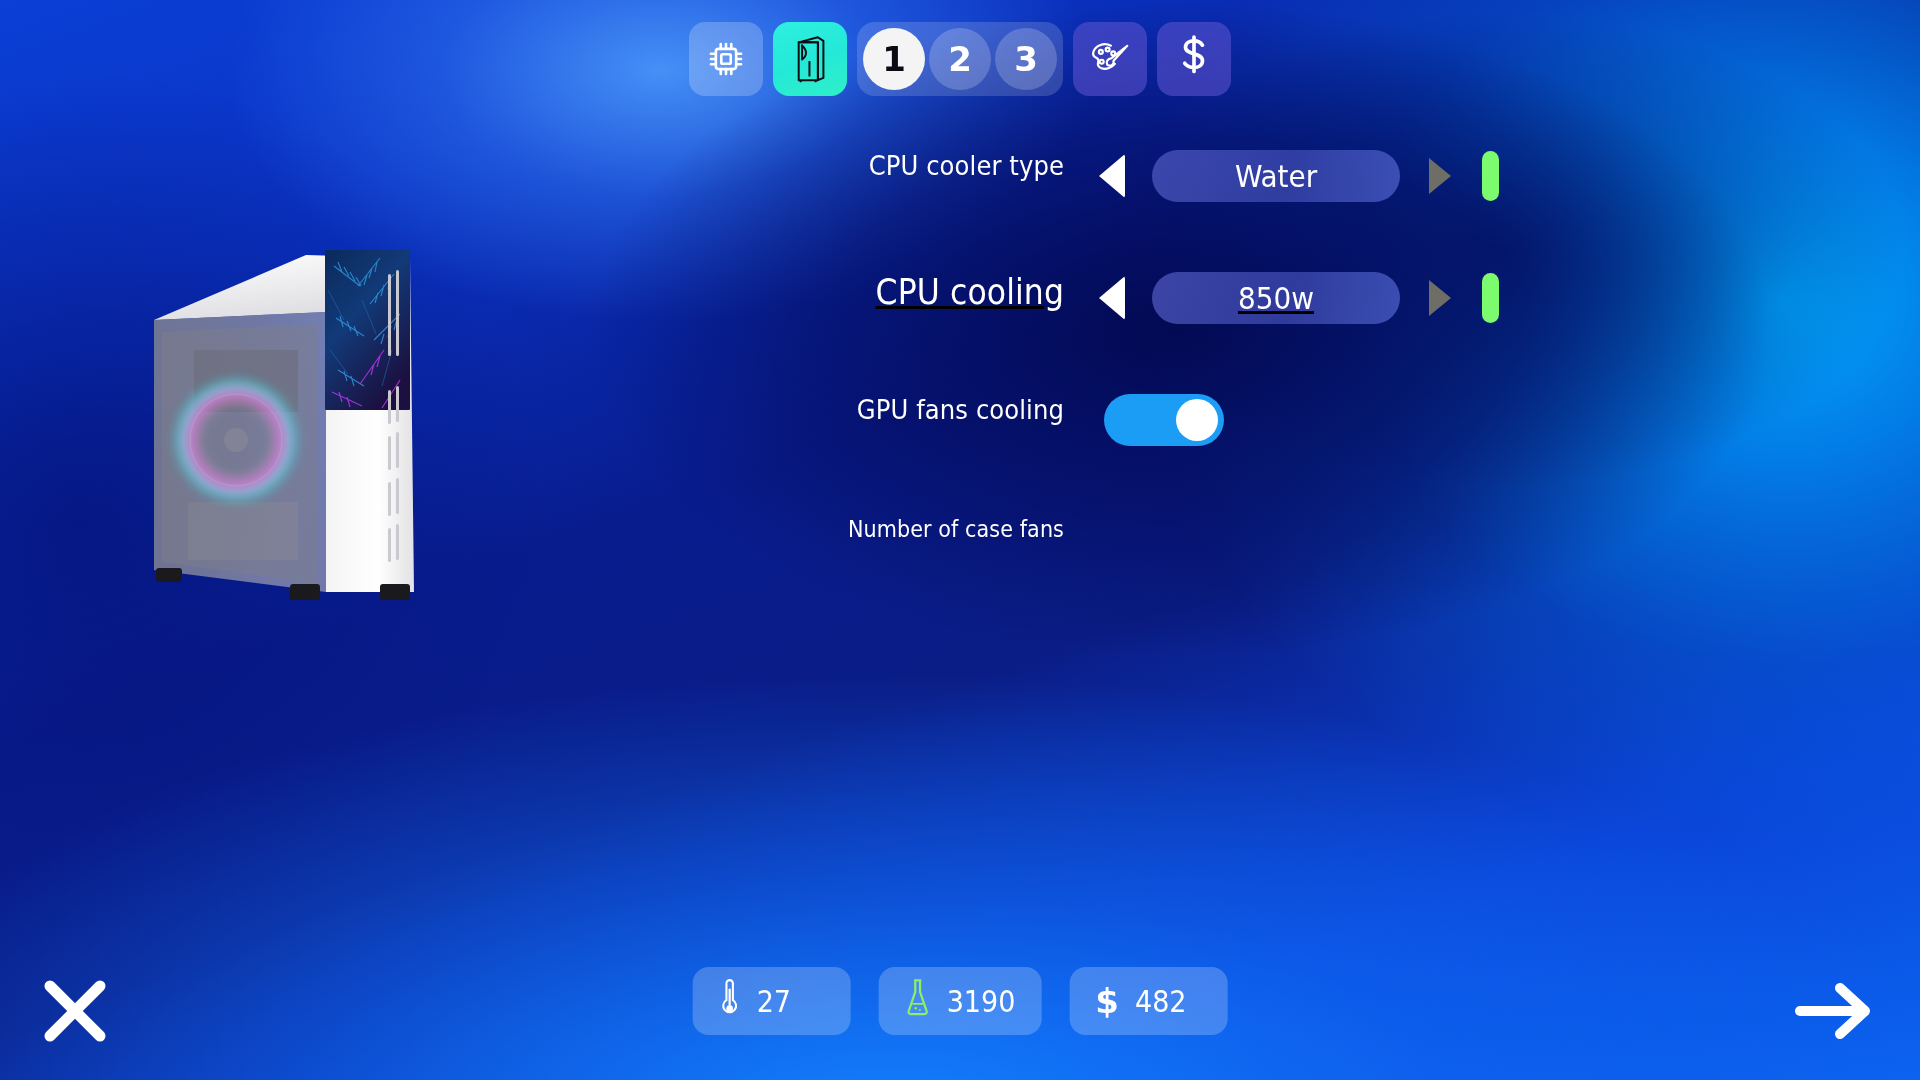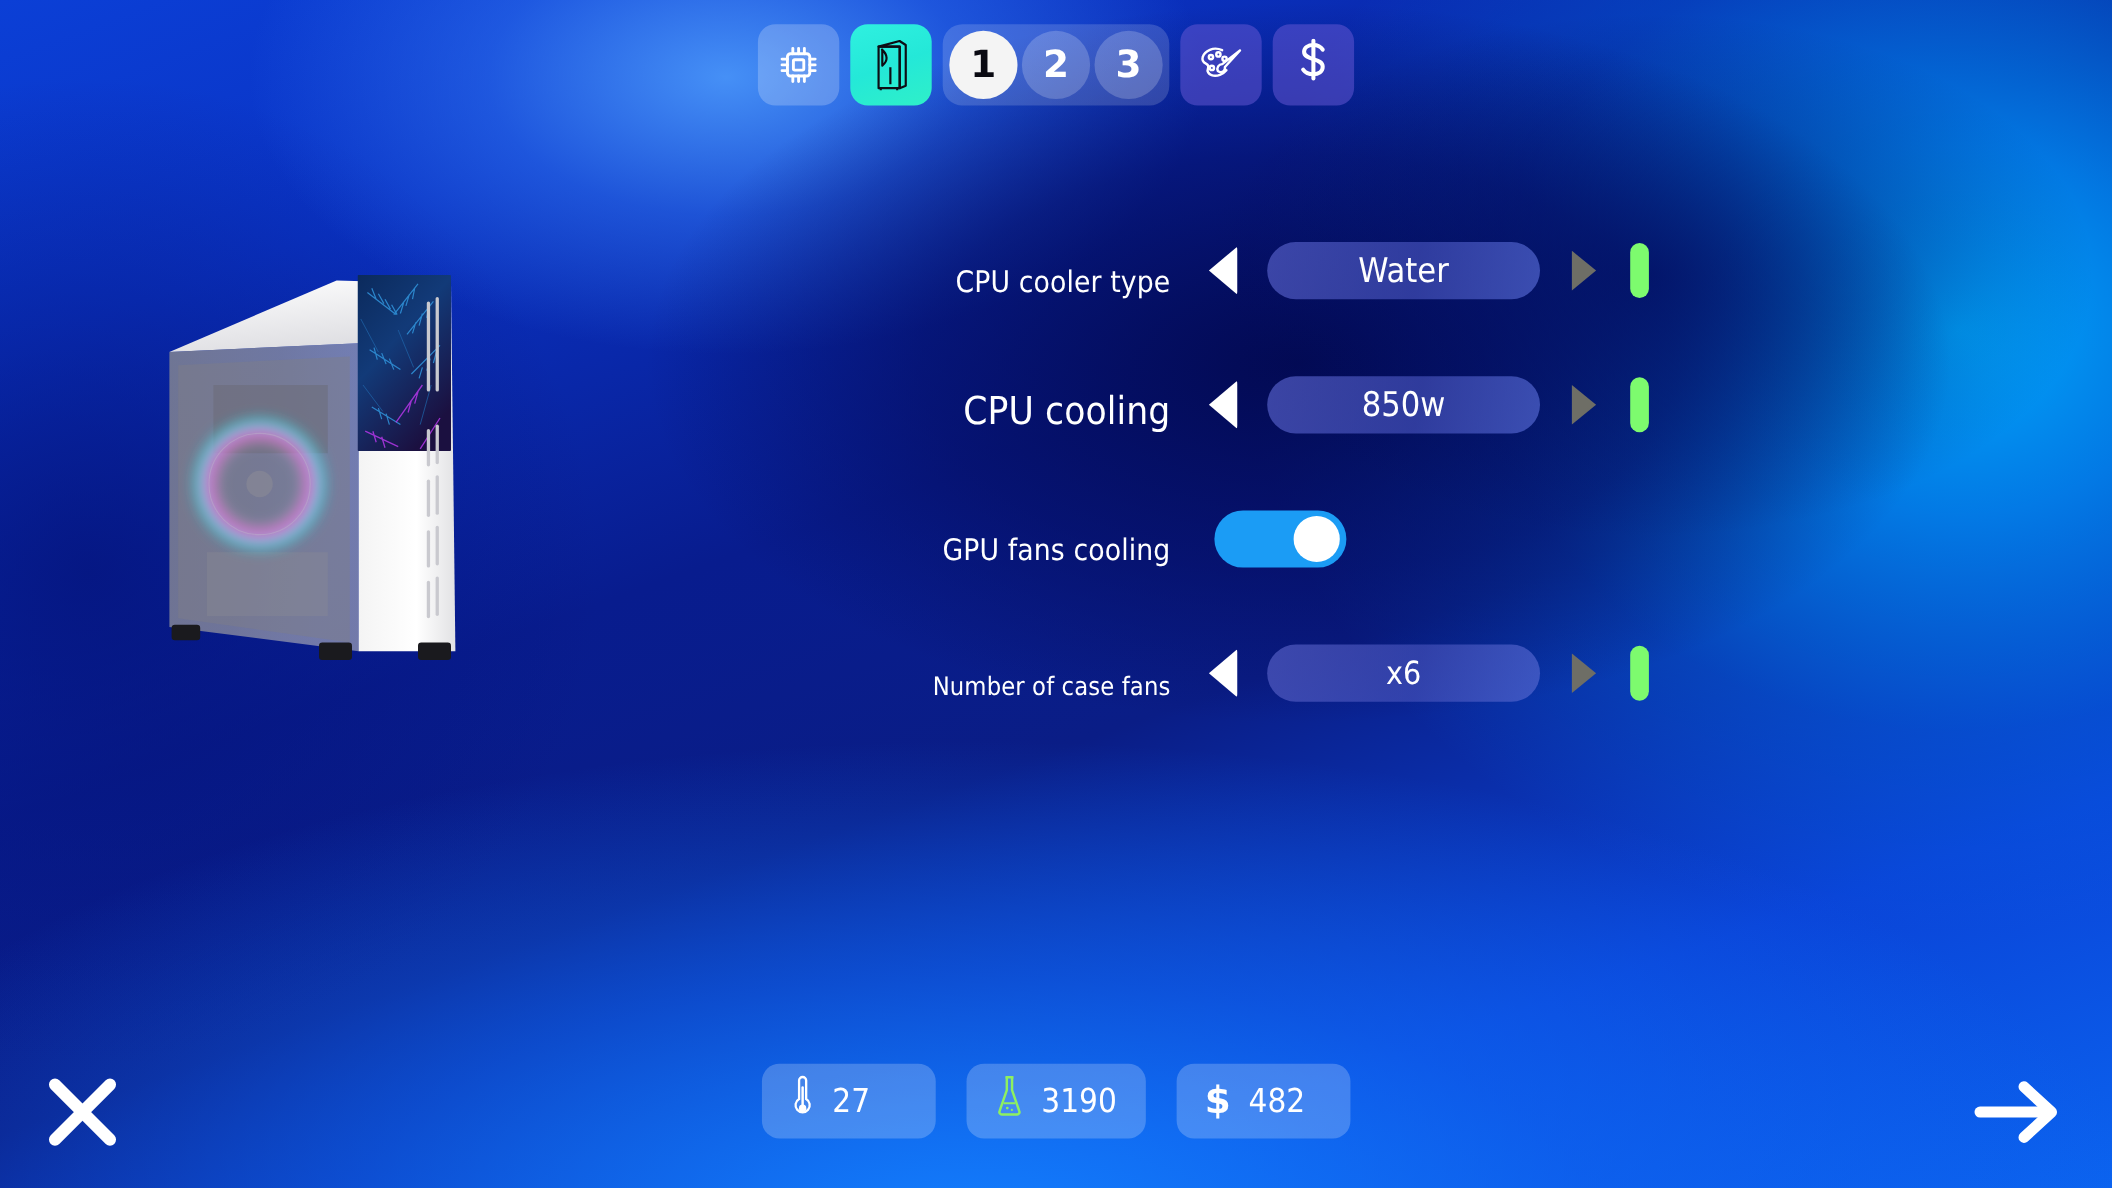--- a/index.html
+++ b/index.html
@@ -69,23 +69,23 @@
 
   
   #case-art{
     position:absolute; left:148px; top:240px; width:300px; height:400px; z-index:3;
   }
 
   
   #settings{
     position:absolute; left:700px; top:150px; width:1130px; z-index:4;
   }
-  .row{ display:flex; align-items:flex-end; height:auto; margin-bottom:0; }
+  .row{ display:flex; align-items:flex-start; height:auto; margin-bottom:0; }
   .row.r1{ height:122px; }
-  .row.r2{ height:122px; }
+  .row.r2{ height:122px;text-decoration:underline; }
   .row.r3{ height:122px; }
   .row.r4{ height:122px; }
   .row.r5{ height:100px; }
 
   .rlabel{
     flex:0 0 390px; text-align:right; color:#ffffff;
     padding-right:26px; white-space:nowrap;
     font-family:"DejaVu Sans Condensed","Liberation Sans", sans-serif;
     letter-spacing:.1px;
   }
@@ -348,30 +348,20 @@
     <div class="rlabel sz-md">GPU fans cooling</div>
     <div class="ctrl">
       <div class="toggle">
         <div class="knob"></div>
       </div>
     </div>
   </div>
 
   <div class="row r4">
     <div class="rlabel sz-sm">Number of case fans</div>
-    <div class="ctrl">
-      <div class="arrow">
-          <div class="tri-l"></div>
-        </div>
-      <div class="pill sm">x6</div>
-      <div class="arrow">
-          <div class="tri-r"></div>
-        </div>
-      <div class="gauge"></div>
-    </div>
   </div>
 
 
 </div>
 
 <div id="bottom">
 
   <div id="close-btn">
     <svg width="66" height="66" viewBox="0 0 66 66">
       <line x1="8" y1="8" x2="58" y2="58" stroke="#ffffff" stroke-width="11" stroke-linecap="round"></line>

